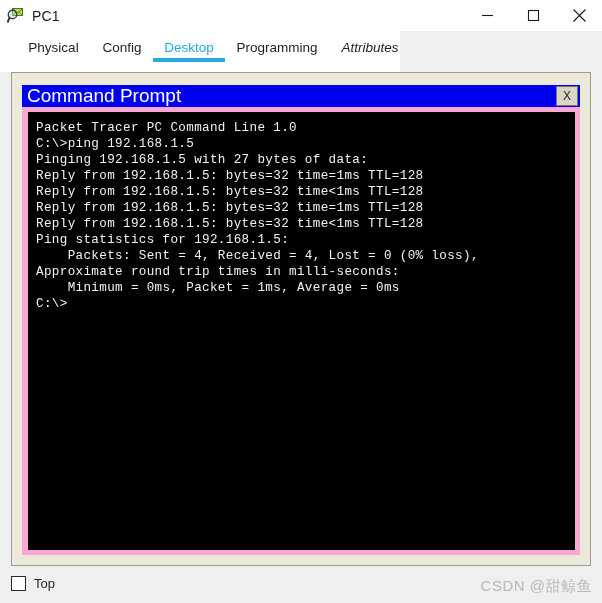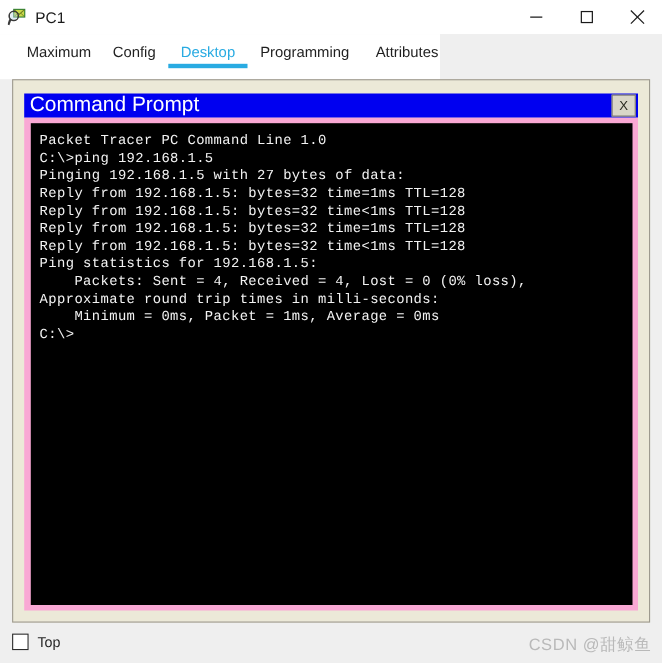--- a/index.html
+++ b/index.html
@@ -229,25 +229,25 @@
       <svg width="15" height="15" viewBox="0 0 15 15">
         <line x1="1.5" y1="1.5" x2="13.5" y2="13.5" stroke="#1a1a1a" stroke-width="1.1"></line>
         <line x1="13.5" y1="1.5" x2="1.5" y2="13.5" stroke="#1a1a1a" stroke-width="1.1"></line>
       </svg>
     </div>
   </div>
 </div>
 
 <div class="tabstrip-wrap">
   <div class="tabstrip" id="tabstrip">
-      <div class="tab" style="position: absolute; left: 16px; width: 75px;">Maximum</div>
+      <div class="tab" style="position: absolute; left: 16px; width: 75px;">Physical</div>
       <div class="tab active" style="position: absolute; left: 153px; width: 72px;">Desktop</div>
       <div class="tab" style="position: absolute; left: 91px; width: 62px;">Config</div>
       <div class="tab" style="position: absolute; left: 225px; width: 104px;">Programming</div>
-      <div class="tab" style="position: absolute; left: 329px; width: 82px;">Attributes</div>
+      <div class="tab" style="position: absolute; left: 329px; width: 82px; font-style: italic;">Attributes</div>
     </div>
 </div>
 
 <div class="desktop-panel">
 
   <div class="cmd-window">
     <div class="cmd-titlebar">
       <span class="cmd-title">Command Prompt</span>
       <span class="cmd-close">X</span>
     </div>

